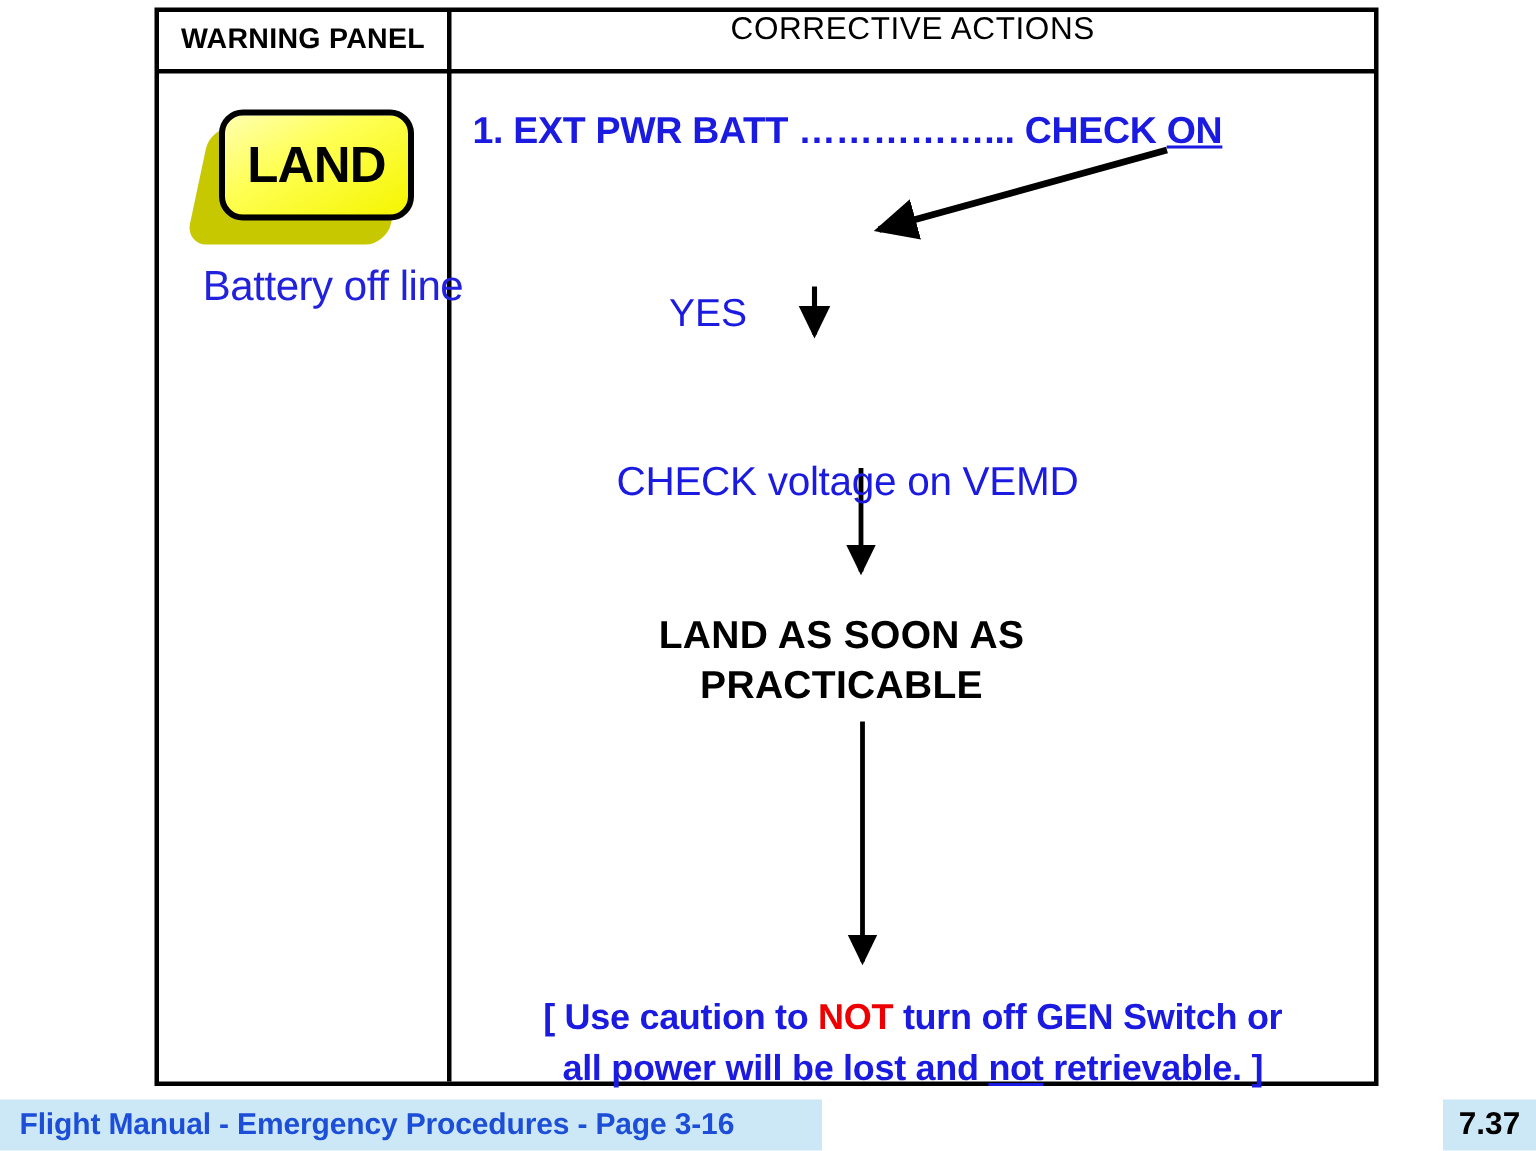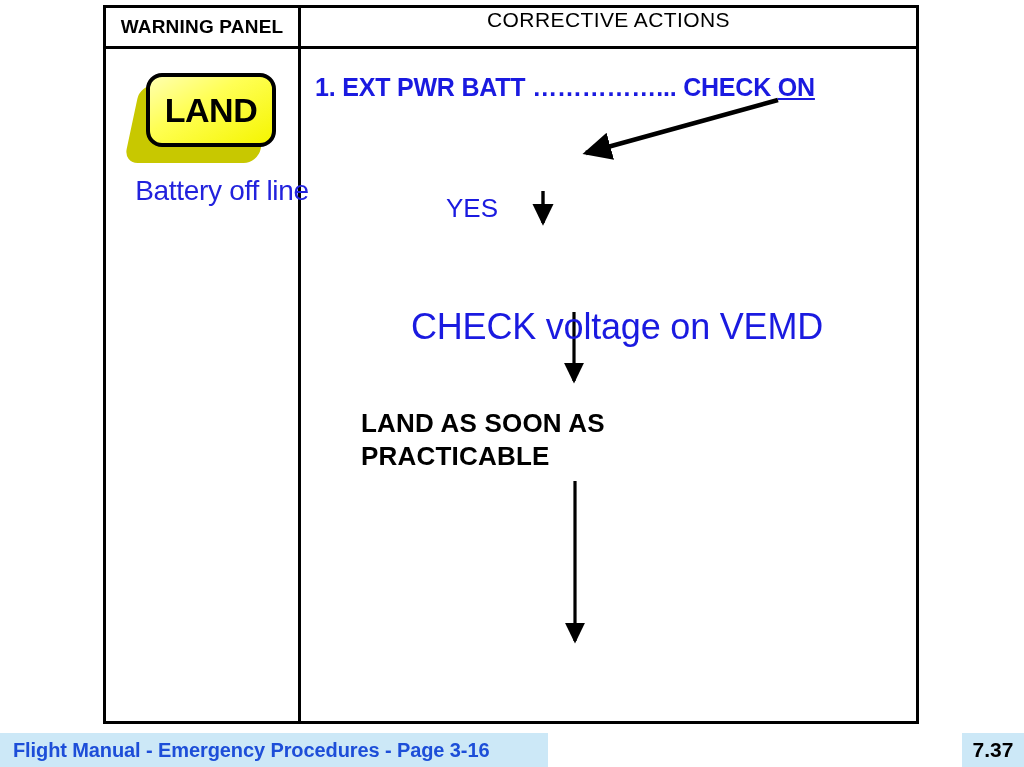--- a/index.html
+++ b/index.html
@@ -160,31 +160,32 @@
     font-size: 26px;
     color: #1a1ae0;
     font-weight: normal;
     margin-left: 38px;
   }
 
   .check-voltage {
     position: absolute;
     left: 110px;
     top: 257px;
-    font-size: 36px;
+    font-size: 27px;
     color: #1a1ae0;
     white-space: nowrap;
     letter-spacing: -0.2px;
   }
 
   .land-block {
     position: absolute;
     left: 60px;
     top: 358px;
     width: 400px;
+    text-align: center;
     font-size: 26px;
     font-weight: bold;
     color: #000000;
     line-height: 1.28;
     letter-spacing: 0.2px;
   }
 
   .caution-block {
     position: absolute;
     left: 5px;
@@ -303,20 +304,24 @@
 
     <div class="yes-label">YES</div>
 
     <div class="check-voltage">CHECK voltage on VEMD</div>
 
     <div class="land-block">
       <div>LAND AS SOON AS</div>
       <div>PRACTICABLE</div>
     </div>
 
+    <div class="caution-block">
+      <div><span>[ Use caution to </span><span class="red">NOT</span><span> turn off GEN Switch or</span></div>
+      <div><span>all power will be lost and </span><span class="u">not</span><span> retrievable. ]</span></div>
+    </div>
 
   </div>
 </div>
 
 <div id="footer">
   <div class="footer-left-band"></div>
   <div class="footer-left-text">Flight Manual - Emergency Procedures - Page 3-16</div>
   <div class="footer-right-band">
     <span class="footer-page-num">7.37</span>
   </div>

